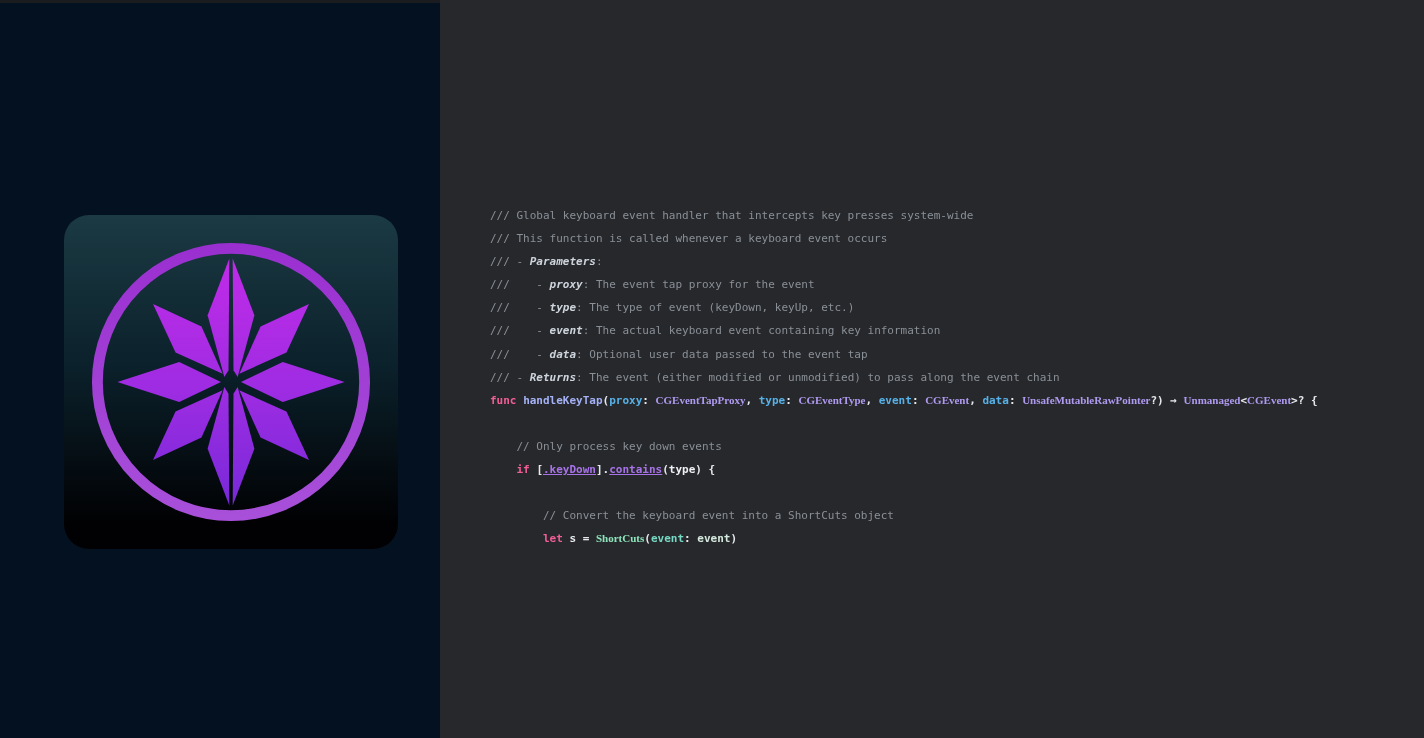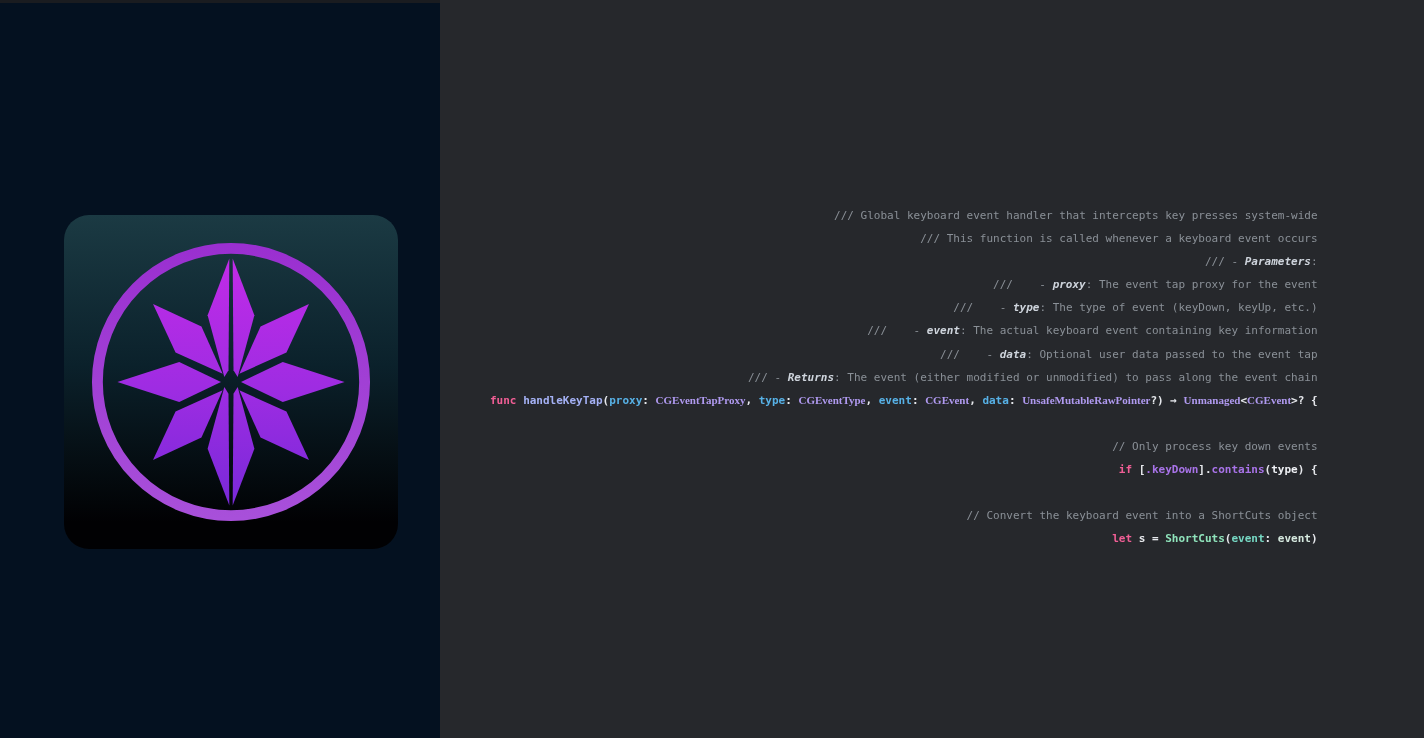--- a/index.html
+++ b/index.html
@@ -20,30 +20,30 @@
   }
   .line{height:23.1px;}
   .tok{font-weight:600;}
   .tok-c {color:var(--tok-c);font-weight:400;}
   .tok-cb{color:var(--tok-cb);font-weight:700;font-style:italic;}
   .tok-k {color:var(--tok-k);}
   .tok-fn{color:var(--tok-fn);}
   .tok-pa{color:var(--tok-pa);}
   .tok-t {color:var(--tok-t);font-family:Liberation Serif, serif;}
   .tok-p {color:var(--tok-p);}
-  .tok-m {color:var(--tok-m);}
+  .tok-m {color:var(--tok-m);text-decoration:underline;}
   .tok-b {color:var(--tok-b);font-weight:700;}
-  .tok-ct{color:var(--tok-ct);}
+  .tok-ct{color:var(--tok-ct);font-family:Liberation Serif, serif;}
   .tok-cl{color:var(--tok-cl);}
   .tok-v {color:var(--tok-v);}
 </style>
 </head>
 <body>
 
-<div class="stage" style="background: rgb(38, 40, 44); text-align: right;">
+<div class="stage" style="background: rgb(38, 40, 44);">
 
   <div class="top-strip" style="background: rgb(26, 28, 32);"></div>
 
   <div class="left-panel" style="background: rgb(4, 17, 32);">
     <svg class="app-icon" viewBox="0 0 200 200" xmlns="http://www.w3.org/2000/svg">
       <defs>
         <linearGradient id="tileGrad" x1="0" y1="0" x2="0" y2="1">
           <stop offset="0" stop-color="#1b3a43"></stop>
           <stop offset="0.45" stop-color="#0b212b"></stop>
           <stop offset="0.92" stop-color="#010103"></stop>

